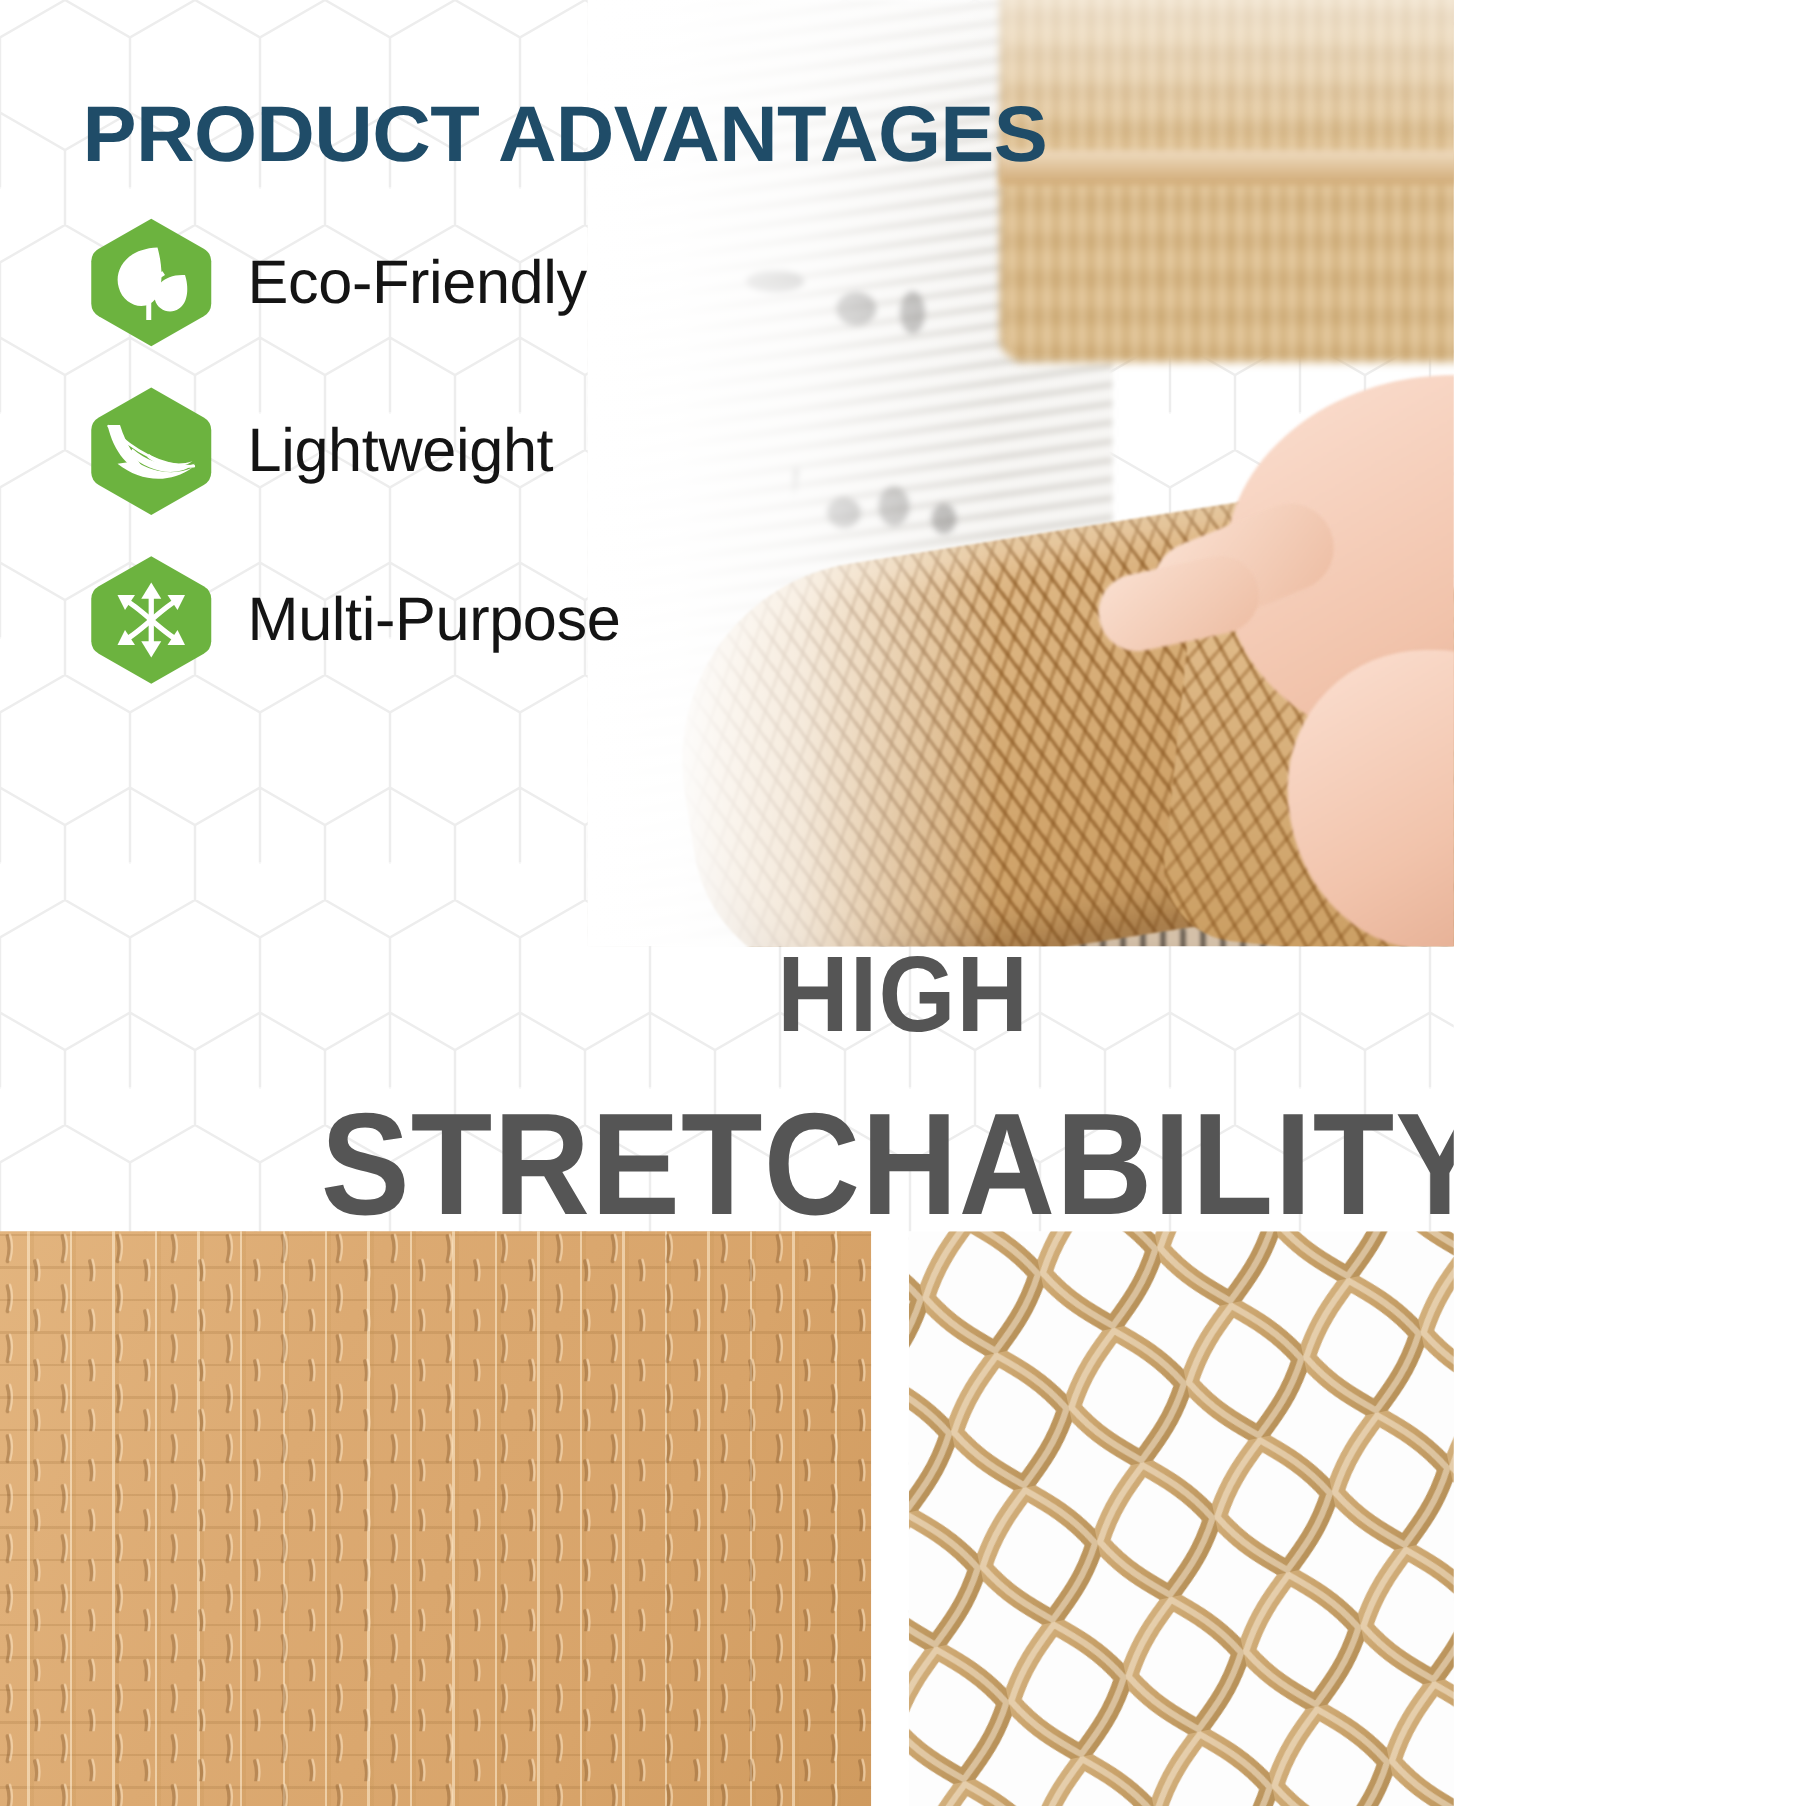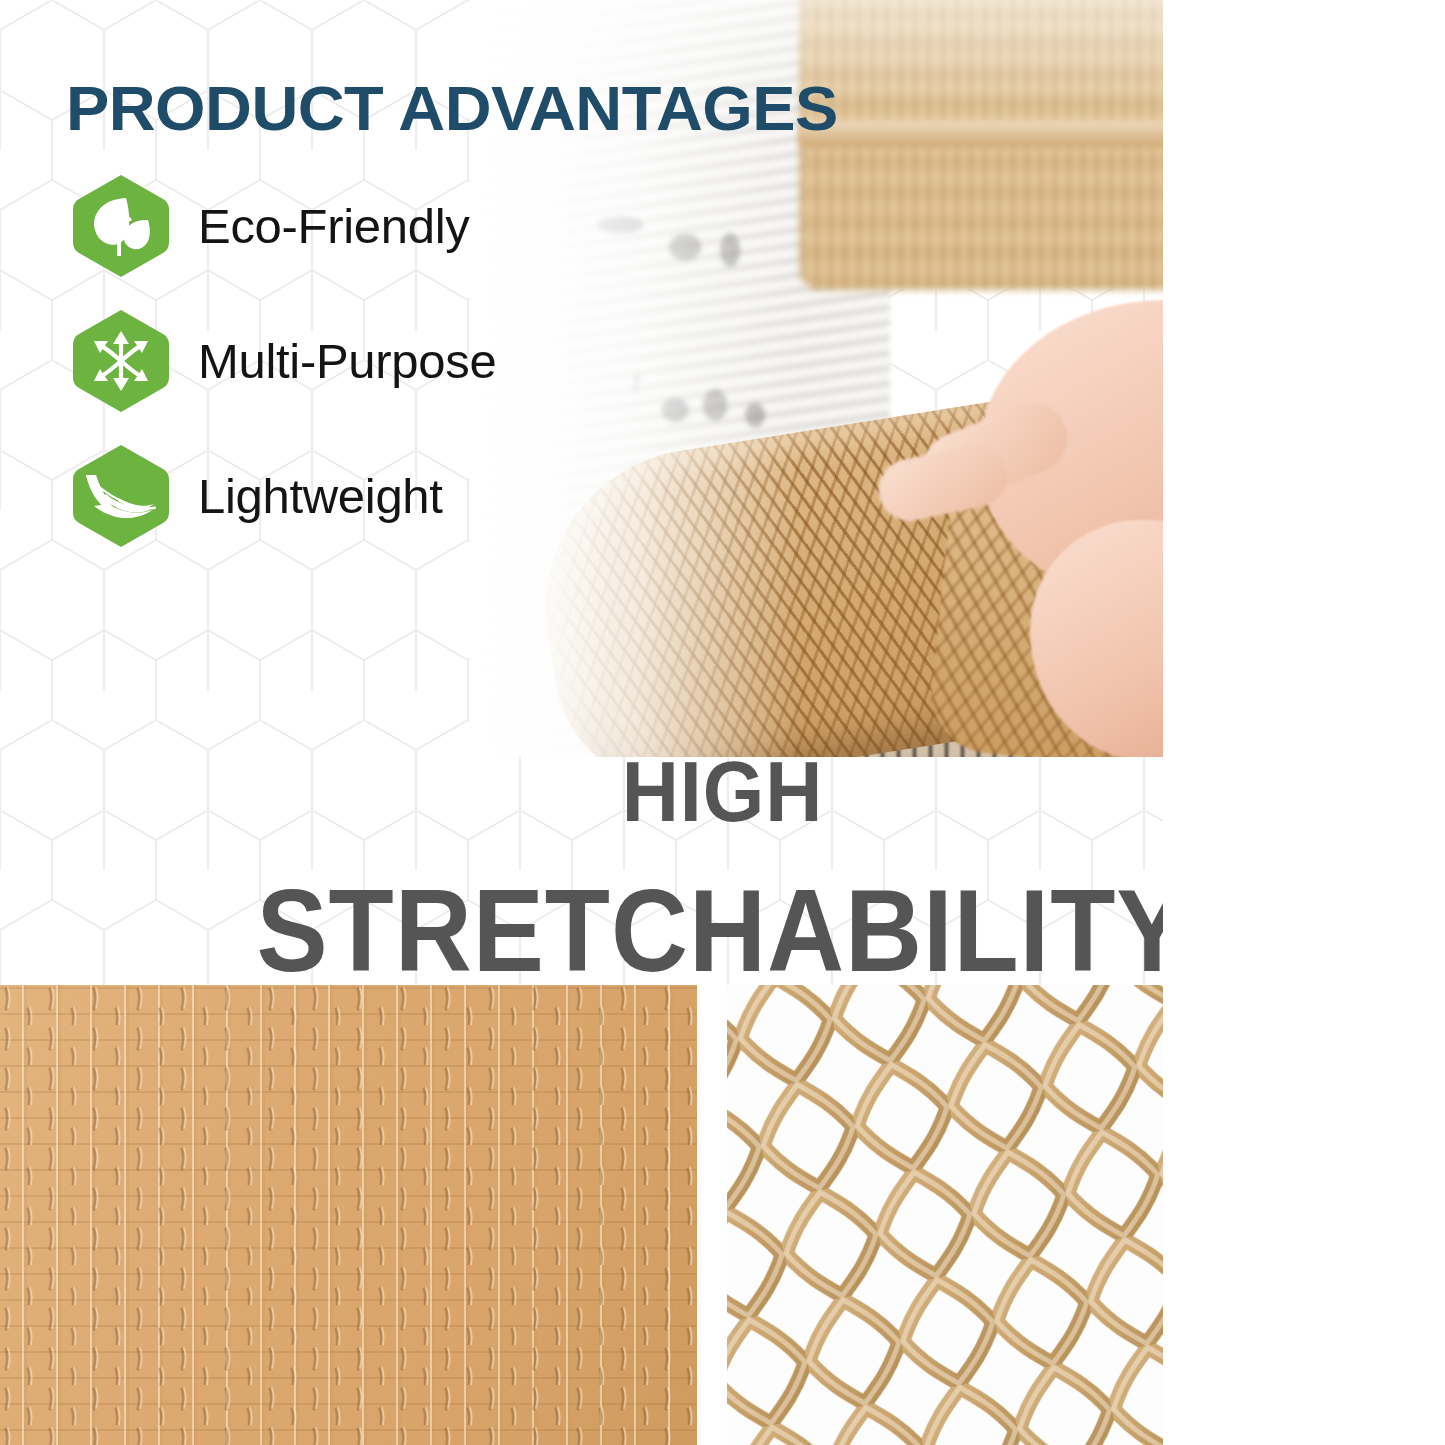--- a/index.html
+++ b/index.html
@@ -172,21 +172,21 @@
   .adv-label {
     font-size:49px; color:#141414; font-weight:400;
     letter-spacing:-.3px; white-space:nowrap;
   }
 
   
   .banner {
     position:absolute; left:0; top:757px; width:1445px; height:228px;
     z-index:5;
     display:flex; flex-direction:column;
-    align-items:center; justify-content:flex-end;gap:47px;
+    align-items:center; justify-content:space-between;
   }
   .banner-line {
     color:#555555;
     font-weight:bold;
     line-height:.92;
     letter-spacing:1px;
     text-align:center;
     transform:scaleX(.92);
   }
   .banner-line1 { font-size:86px; }
@@ -276,51 +276,51 @@
           <path d="M47 84 L47 60 C47 54 53 48 60 45 L62 48 C55 52 51 57 51 62 L51 84 Z"></path>
         </g>
       </svg>
       <div class="adv-label">Eco-Friendly</div>
     </div>
 
 
     <div class="adv-row">
       <svg class="hex" viewBox="0 0 102 108">
         <path d="M51 3 L93 27 A12 12 0 0 1 99 37 L99 71 A12 12 0 0 1 93 81 L51 105 L9 81 A12 12 0 0 1 3 71 L3 37 A12 12 0 0 1 9 27 Z" fill="#6cb33f"></path>
+        <g fill="#ffffff">
+          <path d="M16 33 C21 55 33 69 50 73 C40 63 31 49 26 33 Z"></path>
+          <path d="M24 64 C43 79 66 80 84 67 C72 73 54 72 38 62 Z"></path>
+          <path d="M33 56 C50 72 72 75 86 64 C70 69 50 64 36 52 Z"></path>
+          <path d="M48 59 C60 68 74 69 84 62 C72 66 58 63 49 56 Z"></path>
+        </g>
+        <g stroke="#ffffff" stroke-width="2.2" fill="none" stroke-linecap="round">
+          <path d="M17 34 C35 52 58 67 85 66"></path>
+        </g>
+      </svg>
+      <div class="adv-label">Lightweight</div>
+    </div>
+
+    <div class="adv-row">
+      <svg class="hex" viewBox="0 0 102 108">
+        <path d="M51 3 L93 27 A12 12 0 0 1 99 37 L99 71 A12 12 0 0 1 93 81 L51 105 L9 81 A12 12 0 0 1 3 71 L3 37 A12 12 0 0 1 9 27 Z" fill="#6cb33f"></path>
         <g stroke="#ffffff" stroke-width="4.2" fill="none" stroke-linecap="round">
           <path d="M51 30 L51 78"></path>
           <path d="M30 38 C42 44 60 64 72 70"></path>
           <path d="M72 38 C60 44 42 64 30 70"></path>
         </g>
         <g fill="#ffffff">
           <path d="M51 24 L59 37 L43 37 Z"></path>
           <path d="M51 84 L43 71 L59 71 Z"></path>
           <path d="M24 34 L38 34 L30 46 Z"></path>
           <path d="M78 34 L72 46 L64 34 Z"></path>
           <path d="M24 74 L30 62 L38 74 Z"></path>
           <path d="M78 74 L64 74 L72 62 Z"></path>
         </g>
       </svg>
       <div class="adv-label">Multi-Purpose</div>
-    </div>
-
-    <div class="adv-row">
-      <svg class="hex" viewBox="0 0 102 108">
-        <path d="M51 3 L93 27 A12 12 0 0 1 99 37 L99 71 A12 12 0 0 1 93 81 L51 105 L9 81 A12 12 0 0 1 3 71 L3 37 A12 12 0 0 1 9 27 Z" fill="#6cb33f"></path>
-        <g fill="#ffffff">
-          <path d="M16 33 C21 55 33 69 50 73 C40 63 31 49 26 33 Z"></path>
-          <path d="M24 64 C43 79 66 80 84 67 C72 73 54 72 38 62 Z"></path>
-          <path d="M33 56 C50 72 72 75 86 64 C70 69 50 64 36 52 Z"></path>
-          <path d="M48 59 C60 68 74 69 84 62 C72 66 58 63 49 56 Z"></path>
-        </g>
-        <g stroke="#ffffff" stroke-width="2.2" fill="none" stroke-linecap="round">
-          <path d="M17 34 C35 52 58 67 85 66"></path>
-        </g>
-      </svg>
-      <div class="adv-label">Lightweight</div>
     </div>
   </div>
 
   <div class="banner">
     <div class="banner-line banner-line1">HIGH</div>
     <div class="banner-line banner-line2">STRETCHABILITY</div>
   </div>
 
   <div class="samples">
 

